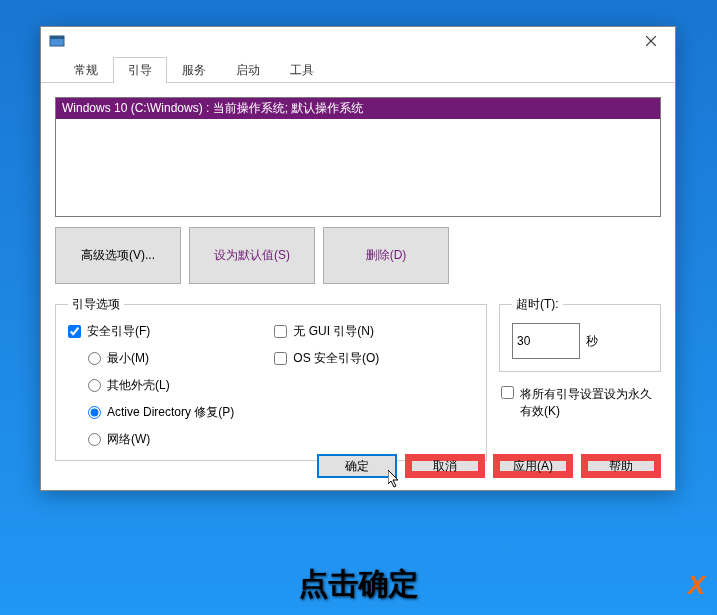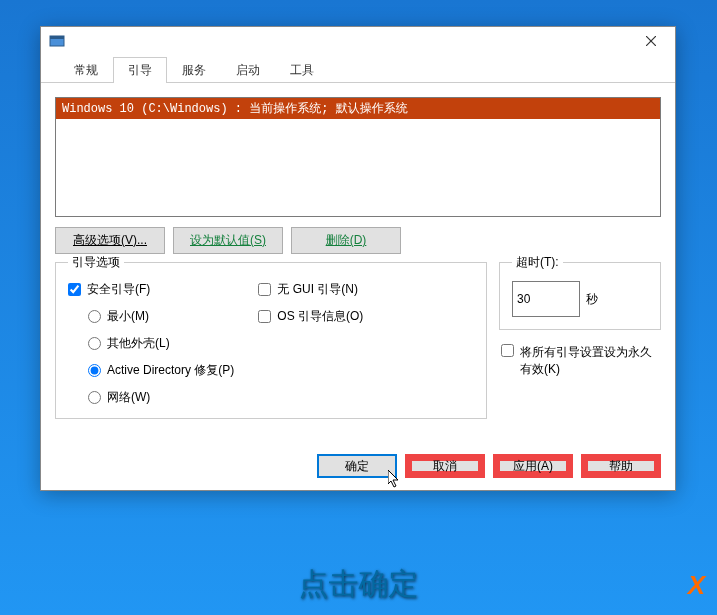--- a/index.html
+++ b/index.html
@@ -64,57 +64,56 @@
   .content {
     padding: 14px 14px 8px 14px;
   }
   .os-list {
     border: 1px solid #7a7a7a;
     height: 120px;
     overflow: auto;
     background: #fff;
   }
   .os-item {
-    background: #c2410c;
+    background: #701a75;
     color: #fff;
     padding: 2px 6px;
-    font-family: Liberation Mono, monospace;
   }
   .btn-row {
     display: flex;
     gap: 8px;
     margin-top: 10px;
   }
   .btn {
     background: #e1e1e1;
     border: 1px solid #adadad;
-    padding: 4px 0;
-    width: 110px;
+    padding: 19px 0;
+    width: 126px;
     text-align: center;
     cursor: pointer;
     font-size: 12px;
-    text-decoration: underline;
   }
   .btn.disabled {
-    color: #15803d;
+    color: #701a75;
     cursor: default;
   }
   .groups {
     display: flex;
     gap: 12px;
+    margin-top: 12px;
     align-items: flex-start;
   }
   fieldset {
     border: 1px solid #ccc;
     padding: 10px 12px 12px 12px;
     margin: 0;
   }
   legend { padding: 0 4px; }
   .boot-fs { flex: 1; }
-  .boot-cols { display: flex; gap: 24px; }
+  .boot-cols { display: flex; gap: 40px; }
   .col { display: flex; flex-direction: column; gap: 10px; }
   .check-line, .radio-line {
     display: flex; align-items: center; gap: 6px;
     white-space: nowrap;
   }
   .radio-line { margin-left: 20px; }
   input[type=checkbox], input[type=radio] {
     margin: 0;
     width: 13px; height: 13px;
   }
@@ -157,23 +156,23 @@
     position: absolute;
     left: 388px;
     top: 470px;
     pointer-events: none;
   }
   .caption {
     position: absolute;
     bottom: 10px;
     left: 0; right: 0;
     text-align: center;
-    color: #0369a1;
+    color: #000000;
     font-size: 30px;
-    font-weight: 400;
+    font-weight: 700;
     text-shadow: 1px 1px 3px rgba(0,0,0,0.7);
   }
   .watermark {
     position: absolute;
     right: 12px;
     bottom: 14px;
     color: rgba(255,255,255,0.85);
     font-size: 22px;
     font-weight: bold;
     font-style: italic;
@@ -249,21 +248,21 @@
               <span>网络(W)</span>
             </label>
           </div>
           <div class="col">
             <label class="check-line">
               <input type="checkbox" style="">
               <span>无 GUI 引导(N)</span>
             </label>
             <label class="check-line">
               <input type="checkbox" style="">
-              <span>OS 引导信息(O)</span>
+              <span>OS 安全引导(O)</span>
             </label>
           </div>
         </div>
       </fieldset>
 
       <div class="right-col">
         <fieldset class="timeout-fs">
           <legend>超时(T):</legend>
           <div class="timeout-row">
             <input class="timeout-input" value="30" style="">

